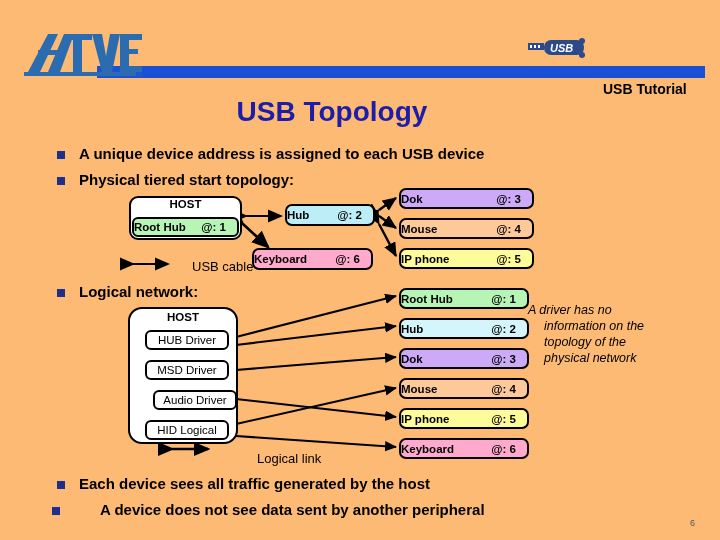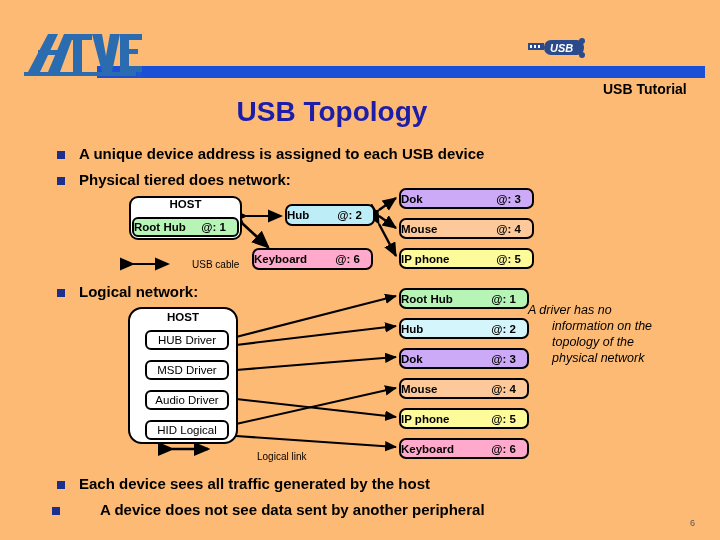--- a/index.html
+++ b/index.html
@@ -146,21 +146,21 @@
   #phys-keyboard {
     left: 252px; top: 248px; width: 121px; height: 22px;
     background: #ffaacc;
   }
   #phys-dok  { left: 399px; top: 188px; width: 135px; height: 21px; background: #ccaaf7; }
   #phys-mouse{ left: 399px; top: 218px; width: 135px; height: 21px; background: #fdc99a; }
   #phys-ip   { left: 399px; top: 248px; width: 135px; height: 21px; background: #fdfb9a; }
 
   .legend-text {
     position: absolute;
-    font-size: 10px;
+    font-size: 13px;
     color: #000000;
     white-space: nowrap;
     padding-left: 17px;
   }
   #usb-cable-label { left: 175px; top: 259px; }
   #logical-link-label { left: 240px; top: 451px; }
 
   
   #log-host {
     position: absolute;
@@ -194,42 +194,42 @@
     background: #ffffff;
     font-size: 11.5px;
     color: #000000;
     display: flex;
     align-items: center;
     justify-content: center;
     white-space: nowrap;
   }
   #drv0 { top: 330px; }
   #drv1 { top: 360px; }
-  #drv2 { top: 390px; }
+  #drv2 { top: 390px; margin-left: 8px; }
   #drv3 { top: 420px; }
 
   #log-roothub { left: 399px; top: 288px; width: 130px; height: 21px; background: #b6f5b6; }
   #log-hub     { left: 399px; top: 318px; width: 130px; height: 21px; background: #d3f5fb; }
   #log-dok     { left: 399px; top: 348px; width: 130px; height: 21px; background: #ccaaf7; }
   #log-mouse   { left: 399px; top: 378px; width: 130px; height: 21px; background: #fdc99a; }
   #log-ip      { left: 399px; top: 408px; width: 130px; height: 21px; background: #fdfb9a; }
   #log-keyboard{ left: 399px; top: 438px; width: 130px; height: 21px; background: #ffaacc; }
 
   .note {
     position: absolute;
     left: 528px;
     top: 302px;
     width: 180px;
     font-size: 12.5px;
     font-style: italic;
     color: #000000;
     line-height: 16px;
   }
   .note .note-first { display: block; }
-  .note .note-rest  { display: block; padding-left: 24px; }
+  .note .note-rest  { display: block; padding-left: 16px; }
 
   .page-num {
     position: absolute;
     left: 690px;
     top: 518px;
     font-size: 9px;
     color: #555555;
   }
 
   svg.overlay {
@@ -277,21 +277,21 @@
   <div class="usb-tutorial">USB Tutorial</div>
 
   <div class="slide-title">USB Topology</div>
 
   <div class="bullet-row" id="b1">
     <span class="bullet-mark"></span>
     <span class="bullet-text">A unique device address is assigned to each USB device</span>
   </div>
   <div class="bullet-row" id="b2">
     <span class="bullet-mark"></span>
-    <span class="bullet-text">Physical tiered does network:</span>
+    <span class="bullet-text">Physical tiered start topology:</span>
   </div>
   <div class="bullet-row" id="b3">
     <span class="bullet-mark"></span>
     <span class="bullet-text">Logical network:</span>
   </div>
   <div class="bullet-row" id="b4">
     <span class="bullet-mark"></span>
     <span class="bullet-text">Each device sees all traffic generated by the host</span>
   </div>
   <div class="bullet-row" id="b5">

